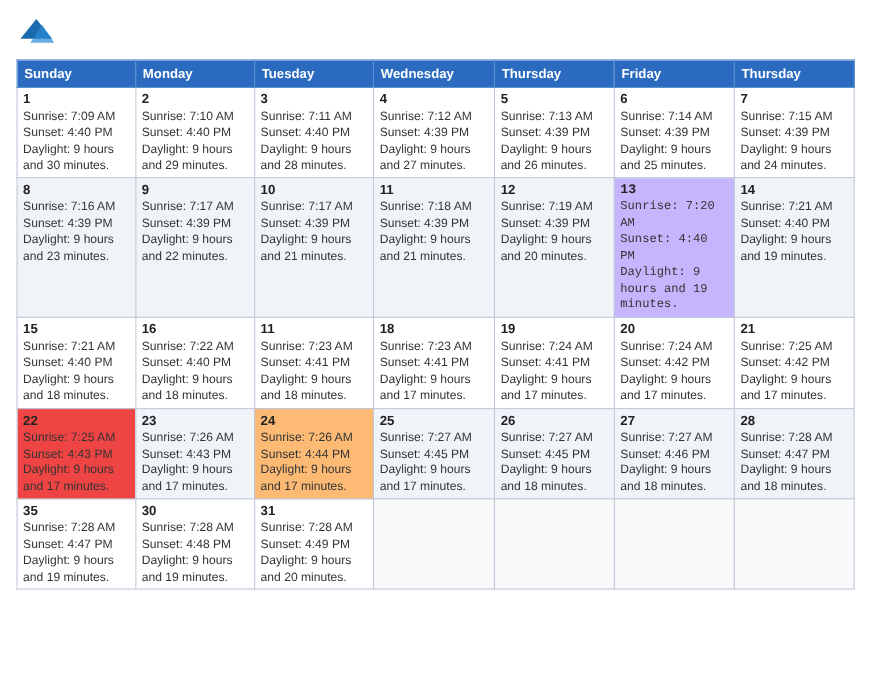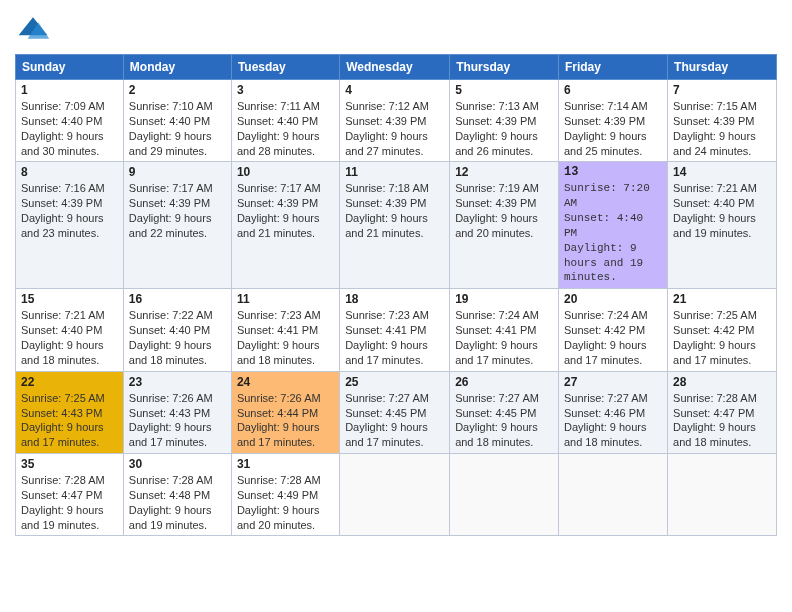--- a/index.html
+++ b/index.html
@@ -153,21 +153,21 @@
         <tr>
           <td><span class="day-num">15</span><span class="day-info">Sunrise: 7:21 AM<br>Sunset: 4:40 PM<br>Daylight: 9 hours and 18 minutes.</span></td>
           <td><span class="day-num">16</span><span class="day-info">Sunrise: 7:22 AM<br>Sunset: 4:40 PM<br>Daylight: 9 hours and 18 minutes.</span></td>
           <td><span class="day-num">11</span><span class="day-info">Sunrise: 7:23 AM<br>Sunset: 4:41 PM<br>Daylight: 9 hours and 18 minutes.</span></td>
           <td><span class="day-num">18</span><span class="day-info">Sunrise: 7:23 AM<br>Sunset: 4:41 PM<br>Daylight: 9 hours and 17 minutes.</span></td>
           <td><span class="day-num">19</span><span class="day-info">Sunrise: 7:24 AM<br>Sunset: 4:41 PM<br>Daylight: 9 hours and 17 minutes.</span></td>
           <td><span class="day-num">20</span><span class="day-info">Sunrise: 7:24 AM<br>Sunset: 4:42 PM<br>Daylight: 9 hours and 17 minutes.</span></td>
           <td><span class="day-num">21</span><span class="day-info">Sunrise: 7:25 AM<br>Sunset: 4:42 PM<br>Daylight: 9 hours and 17 minutes.</span></td>
         </tr>
         <tr>
-          <td style="background-color: #eab308;"><span class="day-num">22</span><span class="day-info">Sunrise: 7:25 AM<br>Sunset: 4:43 PM<br>Daylight: 9 hours and 17 minutes.</span></td>
+          <td style="background-color: #ef4444;"><span class="day-num">22</span><span class="day-info">Sunrise: 7:25 AM<br>Sunset: 4:43 PM<br>Daylight: 9 hours and 17 minutes.</span></td>
           <td style="background-color: rgb(240, 244, 249);"><span class="day-num">23</span><span class="day-info">Sunrise: 7:26 AM<br>Sunset: 4:43 PM<br>Daylight: 9 hours and 17 minutes.</span></td>
           <td style="background-color: #fdba74;"><span class="day-num">24</span><span class="day-info">Sunrise: 7:26 AM<br>Sunset: 4:44 PM<br>Daylight: 9 hours and 17 minutes.</span></td>
           <td style="background-color: rgb(240, 244, 249);"><span class="day-num">25</span><span class="day-info">Sunrise: 7:27 AM<br>Sunset: 4:45 PM<br>Daylight: 9 hours and 17 minutes.</span></td>
           <td style="background-color: rgb(240, 244, 249);"><span class="day-num">26</span><span class="day-info">Sunrise: 7:27 AM<br>Sunset: 4:45 PM<br>Daylight: 9 hours and 18 minutes.</span></td>
           <td style="background-color: rgb(240, 244, 249);"><span class="day-num">27</span><span class="day-info">Sunrise: 7:27 AM<br>Sunset: 4:46 PM<br>Daylight: 9 hours and 18 minutes.</span></td>
           <td style="background-color: rgb(240, 244, 249);"><span class="day-num">28</span><span class="day-info">Sunrise: 7:28 AM<br>Sunset: 4:47 PM<br>Daylight: 9 hours and 18 minutes.</span></td>
         </tr>
         <tr>
           <td><span class="day-num">35</span><span class="day-info">Sunrise: 7:28 AM<br>Sunset: 4:47 PM<br>Daylight: 9 hours and 19 minutes.</span></td>
           <td><span class="day-num">30</span><span class="day-info">Sunrise: 7:28 AM<br>Sunset: 4:48 PM<br>Daylight: 9 hours and 19 minutes.</span></td>

